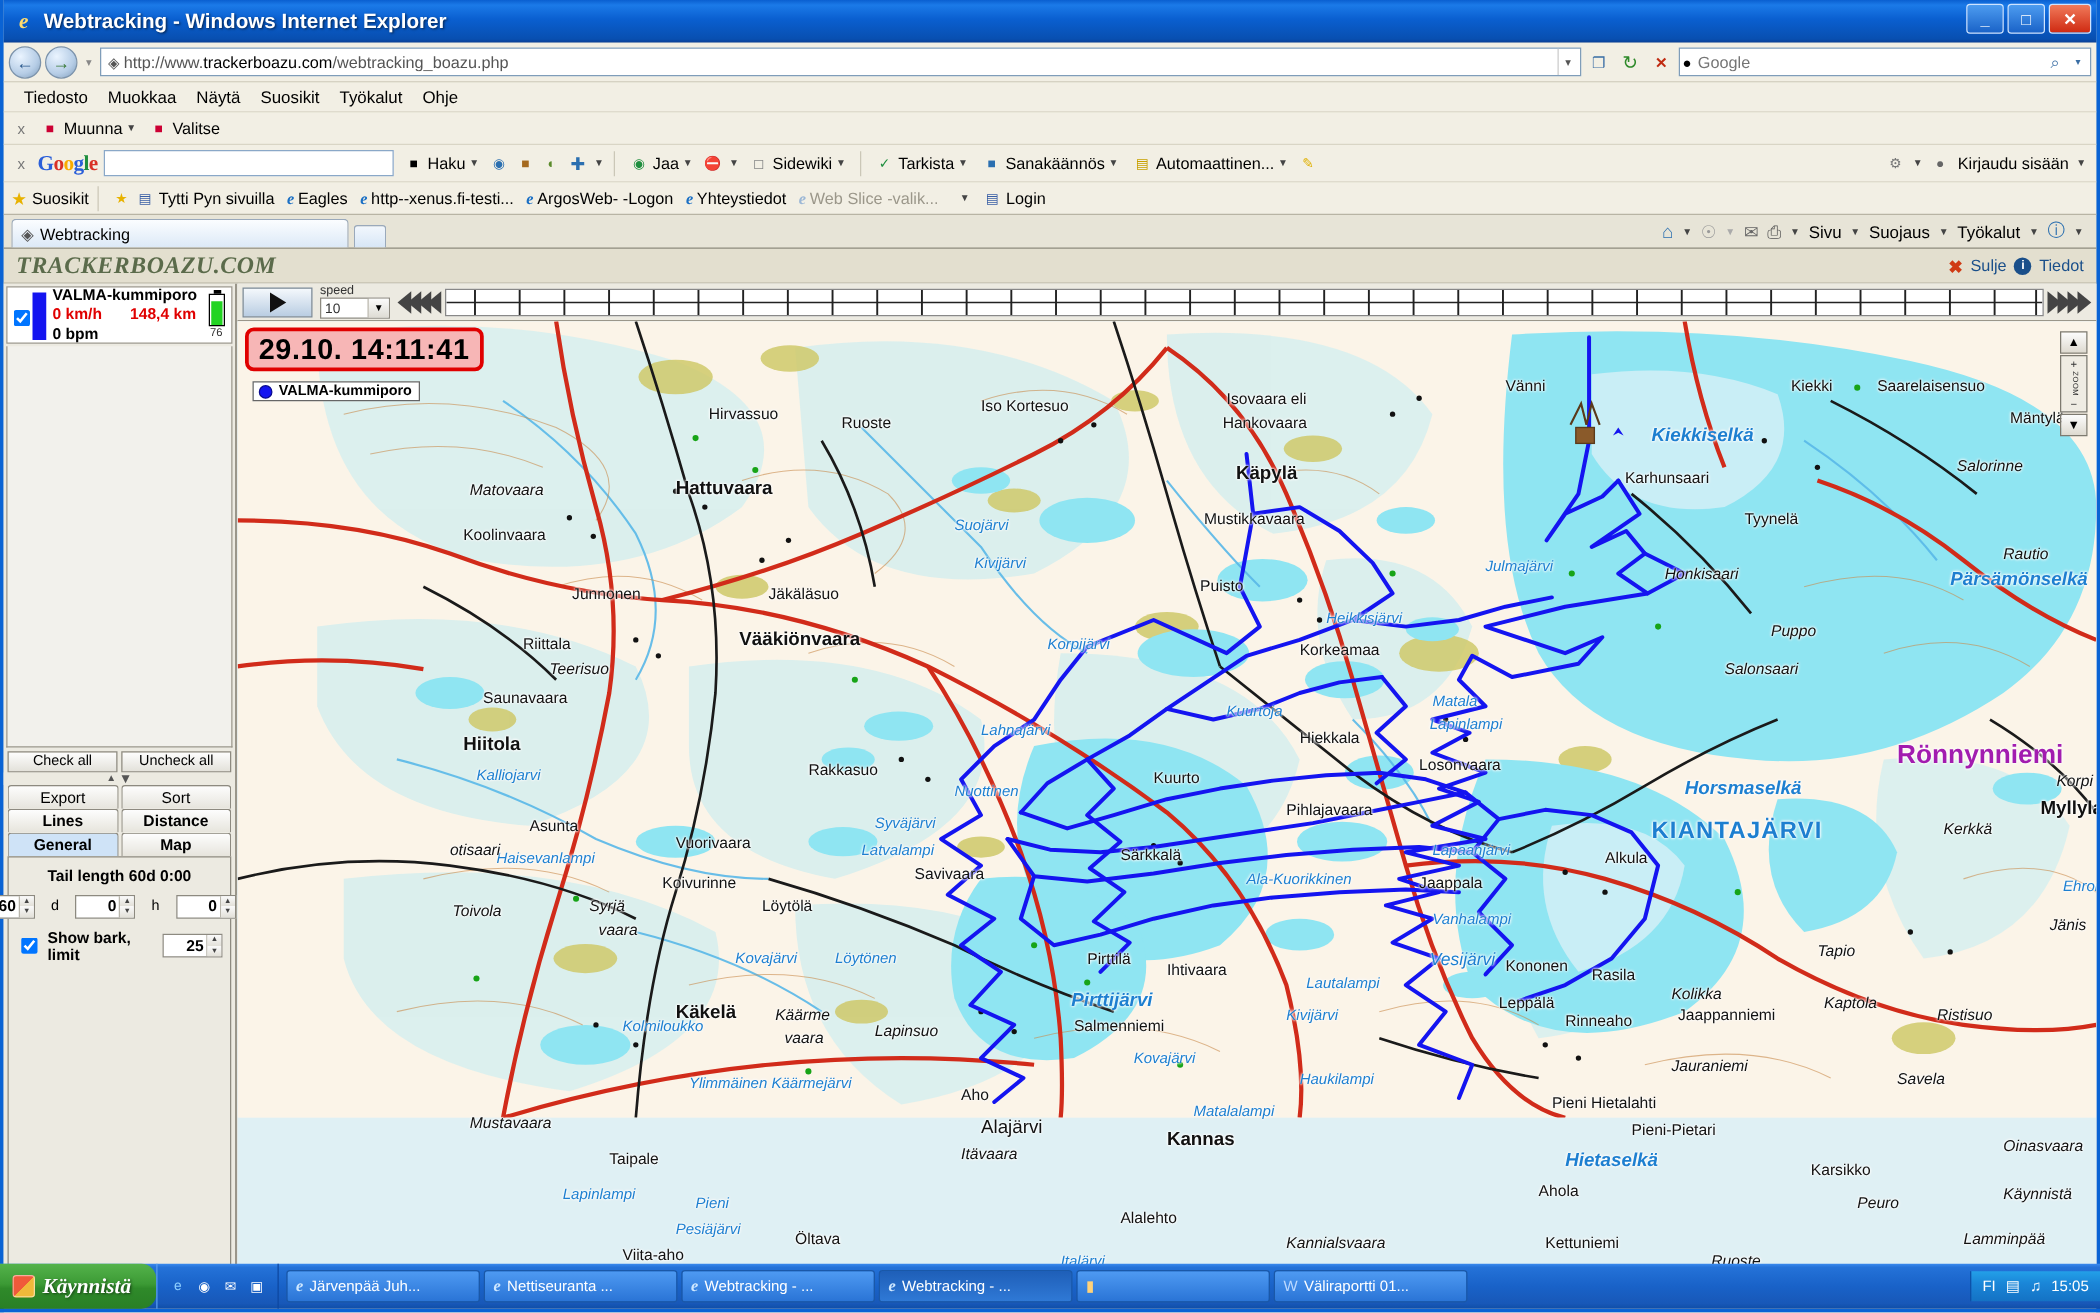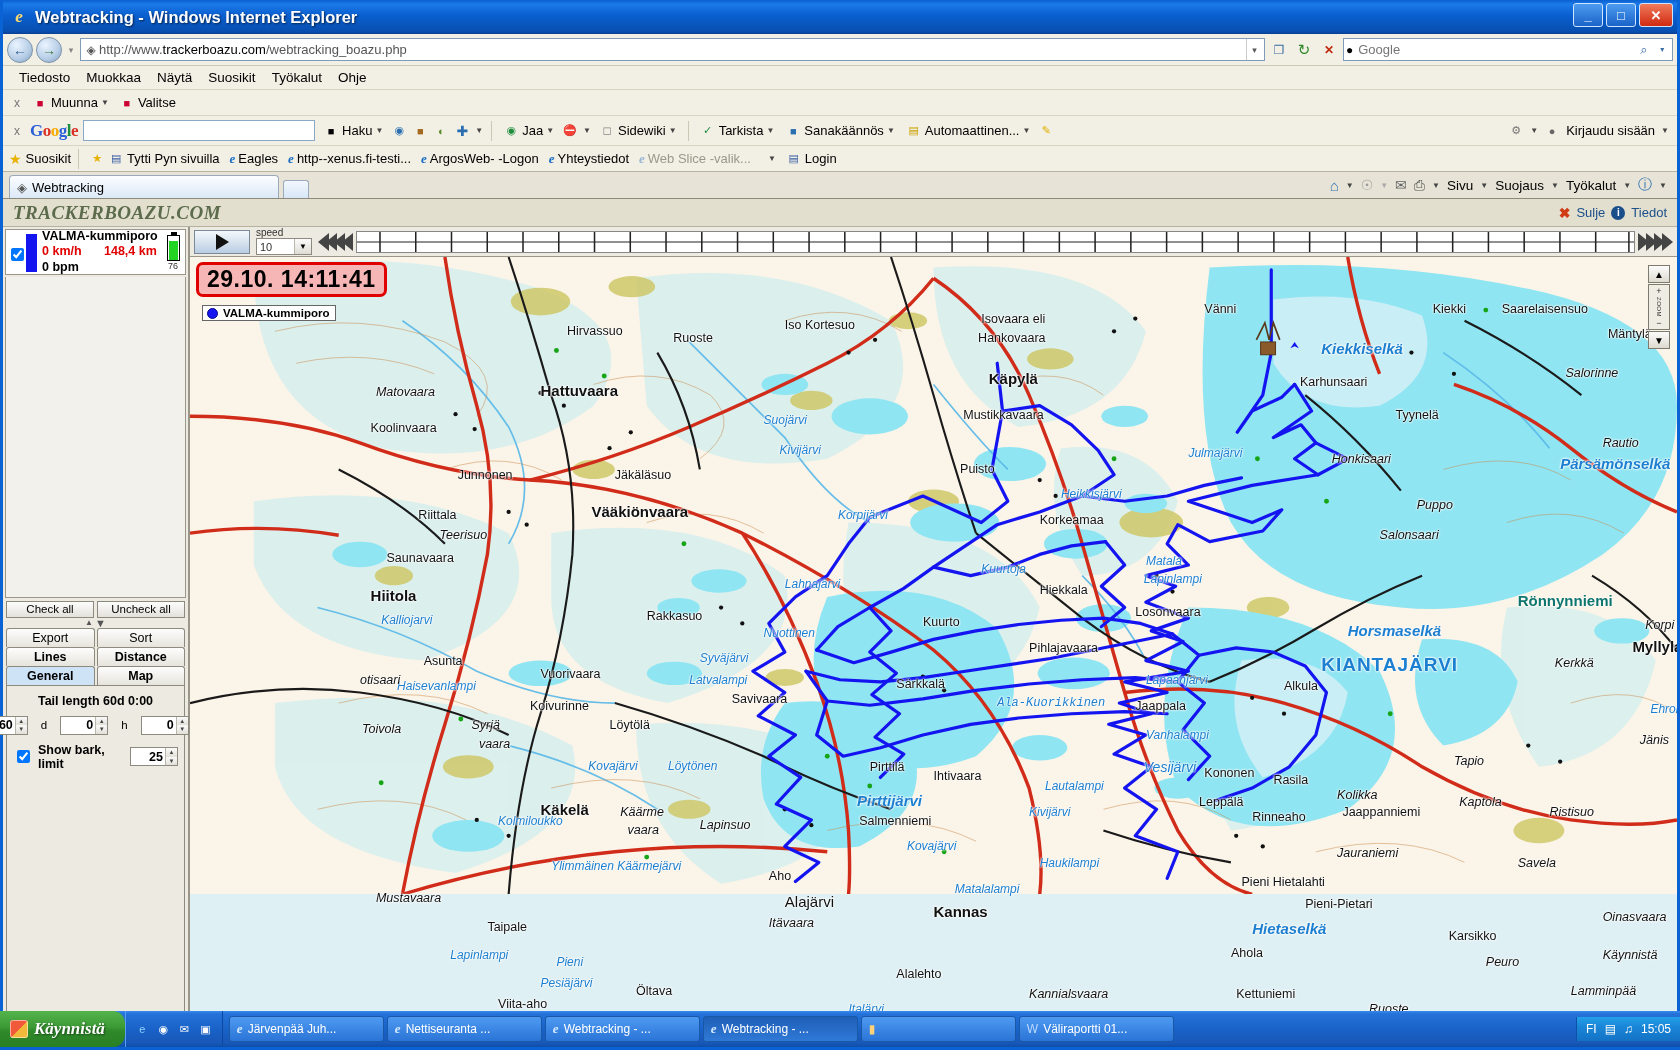--- a/index.html
+++ b/index.html
@@ -827,21 +827,21 @@
             <div style="position: absolute; white-space: nowrap; text-shadow: rgb(255, 255, 255) 0px 0px 2px, rgb(255, 255, 255) 0px 0px 2px, rgb(255, 255, 255) 0px 0px 3px; font-size: 15px; color: rgb(17, 17, 17); font-weight: bold; left: 27%; top: 32%;">Vääkiönvaara</div>
             <div style="position: absolute; white-space: nowrap; text-shadow: rgb(255, 255, 255) 0px 0px 2px, rgb(255, 255, 255) 0px 0px 2px, rgb(255, 255, 255) 0px 0px 3px; font-size: 12.5px; color: rgb(17, 17, 17); font-style: italic; left: 16.7857%; top: 35.3333%;">Teerisuo</div>
             <div style="position: absolute; white-space: nowrap; text-shadow: rgb(255, 255, 255) 0px 0px 2px, rgb(255, 255, 255) 0px 0px 2px, rgb(255, 255, 255) 0px 0px 3px; font-size: 12.5px; color: rgb(17, 17, 17); font-style: italic; left: 80%; top: 35.3333%;">Salonsaari</div>
             <div style="position: absolute; white-space: nowrap; text-shadow: rgb(255, 255, 255) 0px 0px 2px, rgb(255, 255, 255) 0px 0px 2px, rgb(255, 255, 255) 0px 0px 3px; font-size: 12.5px; color: rgb(17, 17, 17); font-weight: normal; left: 13.2143%; top: 38.3333%;">Saunavaara</div>
             <div style="position: absolute; white-space: nowrap; text-shadow: rgb(255, 255, 255) 0px 0px 2px, rgb(255, 255, 255) 0px 0px 2px, rgb(255, 255, 255) 0px 0px 3px; font-size: 12px; color: rgb(29, 127, 208); font-style: italic; left: 53.2143%; top: 39.6667%;">Kuurtoja</div>
             <div style="position: absolute; white-space: nowrap; text-shadow: rgb(255, 255, 255) 0px 0px 2px, rgb(255, 255, 255) 0px 0px 2px, rgb(255, 255, 255) 0px 0px 3px; font-size: 12px; color: rgb(29, 127, 208); font-style: italic; left: 64.2857%; top: 38.6667%;">Matala</div>
             <div style="position: absolute; white-space: nowrap; text-shadow: rgb(255, 255, 255) 0px 0px 2px, rgb(255, 255, 255) 0px 0px 2px, rgb(255, 255, 255) 0px 0px 3px; font-size: 12px; color: rgb(29, 127, 208); font-style: italic; left: 64.1429%; top: 41%;">Lapinlampi</div>
             <div style="position: absolute; white-space: nowrap; text-shadow: rgb(255, 255, 255) 0px 0px 2px, rgb(255, 255, 255) 0px 0px 2px, rgb(255, 255, 255) 0px 0px 3px; font-size: 15px; color: rgb(17, 17, 17); font-weight: bold; left: 12.1429%; top: 43%;">Hiitola</div>
             <div style="position: absolute; white-space: nowrap; text-shadow: rgb(255, 255, 255) 0px 0px 2px, rgb(255, 255, 255) 0px 0px 2px, rgb(255, 255, 255) 0px 0px 3px; font-size: 12px; color: rgb(29, 127, 208); font-style: italic; left: 40%; top: 41.6667%;">Lahnajärvi</div>
             <div style="position: absolute; white-space: nowrap; text-shadow: rgb(255, 255, 255) 0px 0px 2px, rgb(255, 255, 255) 0px 0px 2px, rgb(255, 255, 255) 0px 0px 3px; font-size: 12.5px; color: rgb(17, 17, 17); font-weight: normal; left: 57.1429%; top: 42.5%;">Hiekkala</div>
-            <div style="position: absolute; white-space: nowrap; text-shadow: rgb(255, 255, 255) 0px 0px 2px, rgb(255, 255, 255) 0px 0px 2px, rgb(255, 255, 255) 0px 0px 3px; font-size: 15px; color: #0f766e; font-weight: bold; left: 89.2857%; top: 43.6667%;">Rönnynniemi</div>
+            <div style="position: absolute; white-space: nowrap; text-shadow: rgb(255, 255, 255) 0px 0px 2px, rgb(255, 255, 255) 0px 0px 2px, rgb(255, 255, 255) 0px 0px 3px; font-size: 21px; color: #a21caf; font-weight: bold; left: 89.2857%; top: 43.6667%;">Rönnynniemi</div>
             <div style="position: absolute; white-space: nowrap; text-shadow: rgb(255, 255, 255) 0px 0px 2px, rgb(255, 255, 255) 0px 0px 2px, rgb(255, 255, 255) 0px 0px 3px; font-size: 12px; color: rgb(29, 127, 208); font-style: italic; left: 12.8571%; top: 46.3333%;">Kalliojarvi</div>
             <div style="position: absolute; white-space: nowrap; text-shadow: rgb(255, 255, 255) 0px 0px 2px, rgb(255, 255, 255) 0px 0px 2px, rgb(255, 255, 255) 0px 0px 3px; font-size: 12.5px; color: rgb(17, 17, 17); font-weight: normal; left: 30.7143%; top: 45.8333%; text-align: center;">Rakkasuo</div>
             <div style="position: absolute; white-space: nowrap; text-shadow: rgb(255, 255, 255) 0px 0px 2px, rgb(255, 255, 255) 0px 0px 2px, rgb(255, 255, 255) 0px 0px 3px; font-size: 12px; color: rgb(29, 127, 208); font-style: italic; left: 38.5714%; top: 48%;">Nuottinen</div>
             <div style="position: absolute; white-space: nowrap; text-shadow: rgb(255, 255, 255) 0px 0px 2px, rgb(255, 255, 255) 0px 0px 2px, rgb(255, 255, 255) 0px 0px 3px; font-size: 12.5px; color: rgb(17, 17, 17); font-weight: normal; left: 49.2857%; top: 46.6667%;">Kuurto</div>
             <div style="position: absolute; white-space: nowrap; text-shadow: rgb(255, 255, 255) 0px 0px 2px, rgb(255, 255, 255) 0px 0px 2px, rgb(255, 255, 255) 0px 0px 3px; font-size: 12.5px; color: rgb(17, 17, 17); font-weight: normal; left: 63.5714%; top: 45.3333%;">Losonvaara</div>
             <div style="position: absolute; white-space: nowrap; text-shadow: rgb(255, 255, 255) 0px 0px 2px, rgb(255, 255, 255) 0px 0px 2px, rgb(255, 255, 255) 0px 0px 3px; font-size: 15px; color: rgb(29, 127, 208); font-style: italic; font-weight: bold; left: 77.8571%; top: 47.5%;">Horsmaselkä</div>
             <div style="position: absolute; white-space: nowrap; text-shadow: rgb(255, 255, 255) 0px 0px 2px, rgb(255, 255, 255) 0px 0px 2px, rgb(255, 255, 255) 0px 0px 3px; font-size: 12.5px; color: rgb(17, 17, 17); font-style: italic; left: 97.8571%; top: 47%;">Korpi</div>
             <div style="position: absolute; white-space: nowrap; text-shadow: rgb(255, 255, 255) 0px 0px 2px, rgb(255, 255, 255) 0px 0px 2px, rgb(255, 255, 255) 0px 0px 3px; font-size: 15px; color: rgb(17, 17, 17); font-weight: bold; left: 97%; top: 49.6667%;">Myllyla</div>
             <div style="position: absolute; white-space: nowrap; text-shadow: rgb(255, 255, 255) 0px 0px 2px, rgb(255, 255, 255) 0px 0px 2px, rgb(255, 255, 255) 0px 0px 3px; font-size: 12.5px; color: rgb(17, 17, 17); font-style: italic; left: 91.7857%; top: 52%;">Kerkkä</div>
             <div style="position: absolute; white-space: nowrap; text-shadow: rgb(255, 255, 255) 0px 0px 2px, rgb(255, 255, 255) 0px 0px 2px, rgb(255, 255, 255) 0px 0px 3px; font-size: 12.5px; color: rgb(17, 17, 17); font-weight: normal; left: 15.7143%; top: 51.6667%;">Asunta</div>
@@ -850,21 +850,21 @@
             <div style="position: absolute; white-space: nowrap; text-shadow: rgb(255, 255, 255) 0px 0px 2px, rgb(255, 255, 255) 0px 0px 2px, rgb(255, 255, 255) 0px 0px 3px; font-size: 19px; color: rgb(29, 127, 208); font-weight: bold; letter-spacing: 1px; left: 76.0714%; top: 51.6667%;">KIANTAJÄRVI</div>
             <div style="position: absolute; white-space: nowrap; text-shadow: rgb(255, 255, 255) 0px 0px 2px, rgb(255, 255, 255) 0px 0px 2px, rgb(255, 255, 255) 0px 0px 3px; font-size: 12.5px; color: rgb(17, 17, 17); font-weight: normal; left: 23.5714%; top: 53.3333%;">Vuorivaara</div>
             <div style="position: absolute; white-space: nowrap; text-shadow: rgb(255, 255, 255) 0px 0px 2px, rgb(255, 255, 255) 0px 0px 2px, rgb(255, 255, 255) 0px 0px 3px; font-size: 12px; color: rgb(29, 127, 208); font-style: italic; left: 33.5714%; top: 54.1667%;">Latvalampi</div>
             <div style="position: absolute; white-space: nowrap; text-shadow: rgb(255, 255, 255) 0px 0px 2px, rgb(255, 255, 255) 0px 0px 2px, rgb(255, 255, 255) 0px 0px 3px; font-size: 12px; color: rgb(29, 127, 208); font-style: italic; left: 13.9286%; top: 55%;">Haisevanlampi</div>
             <div style="position: absolute; white-space: nowrap; text-shadow: rgb(255, 255, 255) 0px 0px 2px, rgb(255, 255, 255) 0px 0px 2px, rgb(255, 255, 255) 0px 0px 3px; font-size: 12.5px; color: rgb(17, 17, 17); font-style: italic; left: 11.4286%; top: 54.1667%;">otisaari</div>
             <div style="position: absolute; white-space: nowrap; text-shadow: rgb(255, 255, 255) 0px 0px 2px, rgb(255, 255, 255) 0px 0px 2px, rgb(255, 255, 255) 0px 0px 3px; font-size: 12.5px; color: rgb(17, 17, 17); font-weight: normal; left: 47.5%; top: 54.6667%;">Särkkalä</div>
             <div style="position: absolute; white-space: nowrap; text-shadow: rgb(255, 255, 255) 0px 0px 2px, rgb(255, 255, 255) 0px 0px 2px, rgb(255, 255, 255) 0px 0px 3px; font-size: 12px; color: rgb(29, 127, 208); font-style: italic; left: 64.2857%; top: 54.1667%;">Lapaanjärvi</div>
             <div style="position: absolute; white-space: nowrap; text-shadow: rgb(255, 255, 255) 0px 0px 2px, rgb(255, 255, 255) 0px 0px 2px, rgb(255, 255, 255) 0px 0px 3px; font-size: 12.5px; color: rgb(17, 17, 17); font-weight: normal; left: 73.5714%; top: 55%;">Alkula</div>
             <div style="position: absolute; white-space: nowrap; text-shadow: rgb(255, 255, 255) 0px 0px 2px, rgb(255, 255, 255) 0px 0px 2px, rgb(255, 255, 255) 0px 0px 3px; font-size: 12.5px; color: rgb(17, 17, 17); font-weight: normal; left: 22.8571%; top: 57.5%;">Koivurinne</div>
             <div style="position: absolute; white-space: nowrap; text-shadow: rgb(255, 255, 255) 0px 0px 2px, rgb(255, 255, 255) 0px 0px 2px, rgb(255, 255, 255) 0px 0px 3px; font-size: 12.5px; color: rgb(17, 17, 17); font-weight: normal; left: 36.4286%; top: 56.6667%;">Savivaara</div>
-            <div style="position: absolute; white-space: nowrap; text-shadow: rgb(255, 255, 255) 0px 0px 2px, rgb(255, 255, 255) 0px 0px 2px, rgb(255, 255, 255) 0px 0px 3px; font-size: 12px; color: rgb(29, 127, 208); font-style: italic; left: 54.2857%; top: 57.1667%; font-family: Liberation Mono, monospace;">Ala-Kuorikkinen</div>
+            <div style="position: absolute; white-space: nowrap; text-shadow: rgb(255, 255, 255) 0px 0px 2px, rgb(255, 255, 255) 0px 0px 2px, rgb(255, 255, 255) 0px 0px 3px; font-size: 12px; color: rgb(29, 127, 208); font-style: italic; left: 54.2857%; top: 57.1667%;">Ala-Kuorikkinen</div>
             <div style="position: absolute; white-space: nowrap; text-shadow: rgb(255, 255, 255) 0px 0px 2px, rgb(255, 255, 255) 0px 0px 2px, rgb(255, 255, 255) 0px 0px 3px; font-size: 12.5px; color: rgb(17, 17, 17); font-weight: normal; left: 63.5714%; top: 57.5%;">Jaappala</div>
             <div style="position: absolute; white-space: nowrap; text-shadow: rgb(255, 255, 255) 0px 0px 2px, rgb(255, 255, 255) 0px 0px 2px, rgb(255, 255, 255) 0px 0px 3px; font-size: 12.5px; color: rgb(17, 17, 17); font-style: italic; left: 11.5714%; top: 60.5%;">Toivola</div>
             <div style="position: absolute; white-space: nowrap; text-shadow: rgb(255, 255, 255) 0px 0px 2px, rgb(255, 255, 255) 0px 0px 2px, rgb(255, 255, 255) 0px 0px 3px; font-size: 12.5px; color: rgb(17, 17, 17); font-style: italic; left: 18.9286%; top: 60%;">Syrjä</div>
             <div style="position: absolute; white-space: nowrap; text-shadow: rgb(255, 255, 255) 0px 0px 2px, rgb(255, 255, 255) 0px 0px 2px, rgb(255, 255, 255) 0px 0px 3px; font-size: 12.5px; color: rgb(17, 17, 17); font-style: italic; left: 19.4286%; top: 62.5%;">vaara</div>
             <div style="position: absolute; white-space: nowrap; text-shadow: rgb(255, 255, 255) 0px 0px 2px, rgb(255, 255, 255) 0px 0px 2px, rgb(255, 255, 255) 0px 0px 3px; font-size: 12.5px; color: rgb(17, 17, 17); font-weight: normal; left: 28.2143%; top: 60%;">Löytölä</div>
             <div style="position: absolute; white-space: nowrap; text-shadow: rgb(255, 255, 255) 0px 0px 2px, rgb(255, 255, 255) 0px 0px 2px, rgb(255, 255, 255) 0px 0px 3px; font-size: 12px; color: rgb(29, 127, 208); font-style: italic; left: 64.2857%; top: 61.3333%;">Vanhalampi</div>
             <div style="position: absolute; white-space: nowrap; text-shadow: rgb(255, 255, 255) 0px 0px 2px, rgb(255, 255, 255) 0px 0px 2px, rgb(255, 255, 255) 0px 0px 3px; font-size: 12px; color: rgb(29, 127, 208); font-style: italic; left: 98.2143%; top: 58%;">Ehron</div>
             <div style="position: absolute; white-space: nowrap; text-shadow: rgb(255, 255, 255) 0px 0px 2px, rgb(255, 255, 255) 0px 0px 2px, rgb(255, 255, 255) 0px 0px 3px; font-size: 12.5px; color: rgb(17, 17, 17); font-style: italic; left: 97.5%; top: 62%;">Jänis</div>
             <div style="position: absolute; white-space: nowrap; text-shadow: rgb(255, 255, 255) 0px 0px 2px, rgb(255, 255, 255) 0px 0px 2px, rgb(255, 255, 255) 0px 0px 3px; font-size: 12px; color: rgb(29, 127, 208); font-style: italic; left: 26.7857%; top: 65.3333%;">Kovajärvi</div>
             <div style="position: absolute; white-space: nowrap; text-shadow: rgb(255, 255, 255) 0px 0px 2px, rgb(255, 255, 255) 0px 0px 2px, rgb(255, 255, 255) 0px 0px 3px; font-size: 12px; color: rgb(29, 127, 208); font-style: italic; left: 32.1429%; top: 65.3333%;">Löytönen</div>

